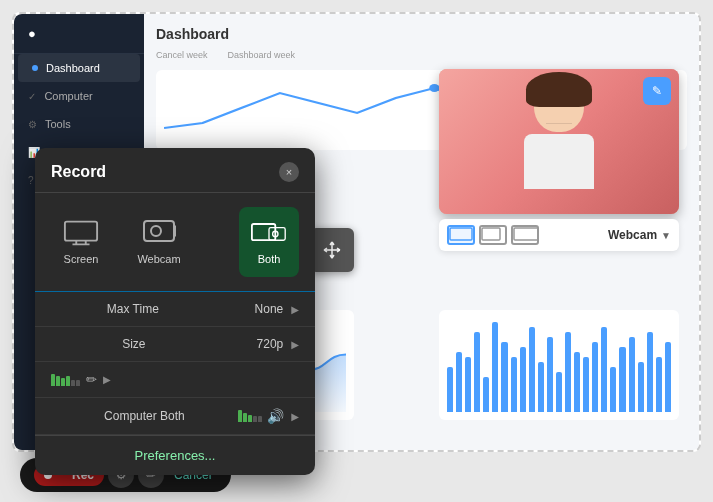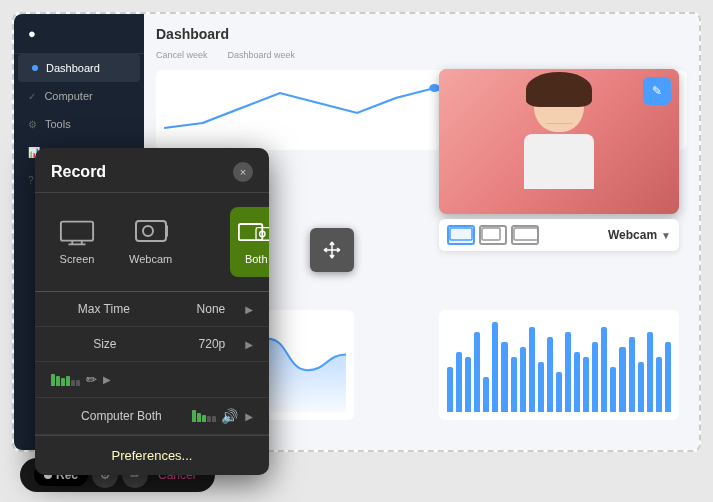--- a/index.html
+++ b/index.html
@@ -258,21 +258,21 @@
       border-radius: 6px;
       padding: 8px;
       overflow: hidden;
     }
 
     
     .record-modal {
       position: absolute;
       top: 148px;
       left: 35px;
-      width: 234px;
+      width: 280px;
       background: #2a2a2a;
       border-radius: 10px;
       box-shadow: 0 8px 32px rgba(0,0,0,0.6);
       overflow: hidden;
       z-index: 100;
     }
 
     .modal-header {
       display: flex;
       align-items: center;
@@ -314,21 +314,21 @@
       align-items: center;
       gap: 6px;
       padding: 12px 8px;
       border-radius: 8px;
       cursor: pointer;
       background: transparent;
       border: none;
     }
 
     .source-btn.active {
-      background: #4d7c0f;
+      background: #14532d;
       margin-left: 32px;
     }
 
     .source-icon {
       width: 36px;
       height: 28px;
       display: flex;
       align-items: center;
       justify-content: center;
     }
@@ -357,36 +357,36 @@
 
     .setting-label {
       font-size: 12px;
       color: #ccc;
       flex: 1;
     }
 
     .setting-value {
       font-size: 12px;
       color: #ccc;
-      margin-right: 20px;
+      margin-right: 8px;
       padding-left: 40px;
     }
 
     .setting-arrow {
       color: #888;
       font-size: 10px;
     }
 
     
     .preferences-btn {
       width: 100%;
       padding: 12px;
       background: transparent;
       border: none;
-      color: #fef9c3;
+      color: #86efac;
       font-size: 13px;
       cursor: pointer;
       text-align: center;
       border-top: 1px solid #444;
     }
 
     
     .move-handle {
       position: absolute;
       top: 228px;
@@ -413,22 +413,22 @@
       align-items: center;
       gap: 4px;
       background: #1a1a1a;
       border-radius: 20px;
       padding: 0 14px;
     }
 
     .rec-btn {
       display: flex;
       align-items: center;
-      gap: 4px;
-      background: #000000;
+      gap: 20px;
+      background: #b91c1c;
       border-radius: 14px;
       padding: 4px 10px;
       cursor: pointer;
     }
 
     .rec-dot {
       width: 8px;
       height: 8px;
       border-radius: 50%;
       background: white;
@@ -448,21 +448,21 @@
       display: flex;
       align-items: center;
       justify-content: center;
       cursor: pointer;
       color: #ccc;
       font-size: 12px;
     }
 
     .cancel-btn {
       font-size: 12px;
-      color: #ec4899;
+      color: #5eead4;
       cursor: pointer;
       padding: 0 6px;
     }
 
     
     .corner {
       position: absolute;
       width: 12px;
       height: 12px;
       border-color: #999;

